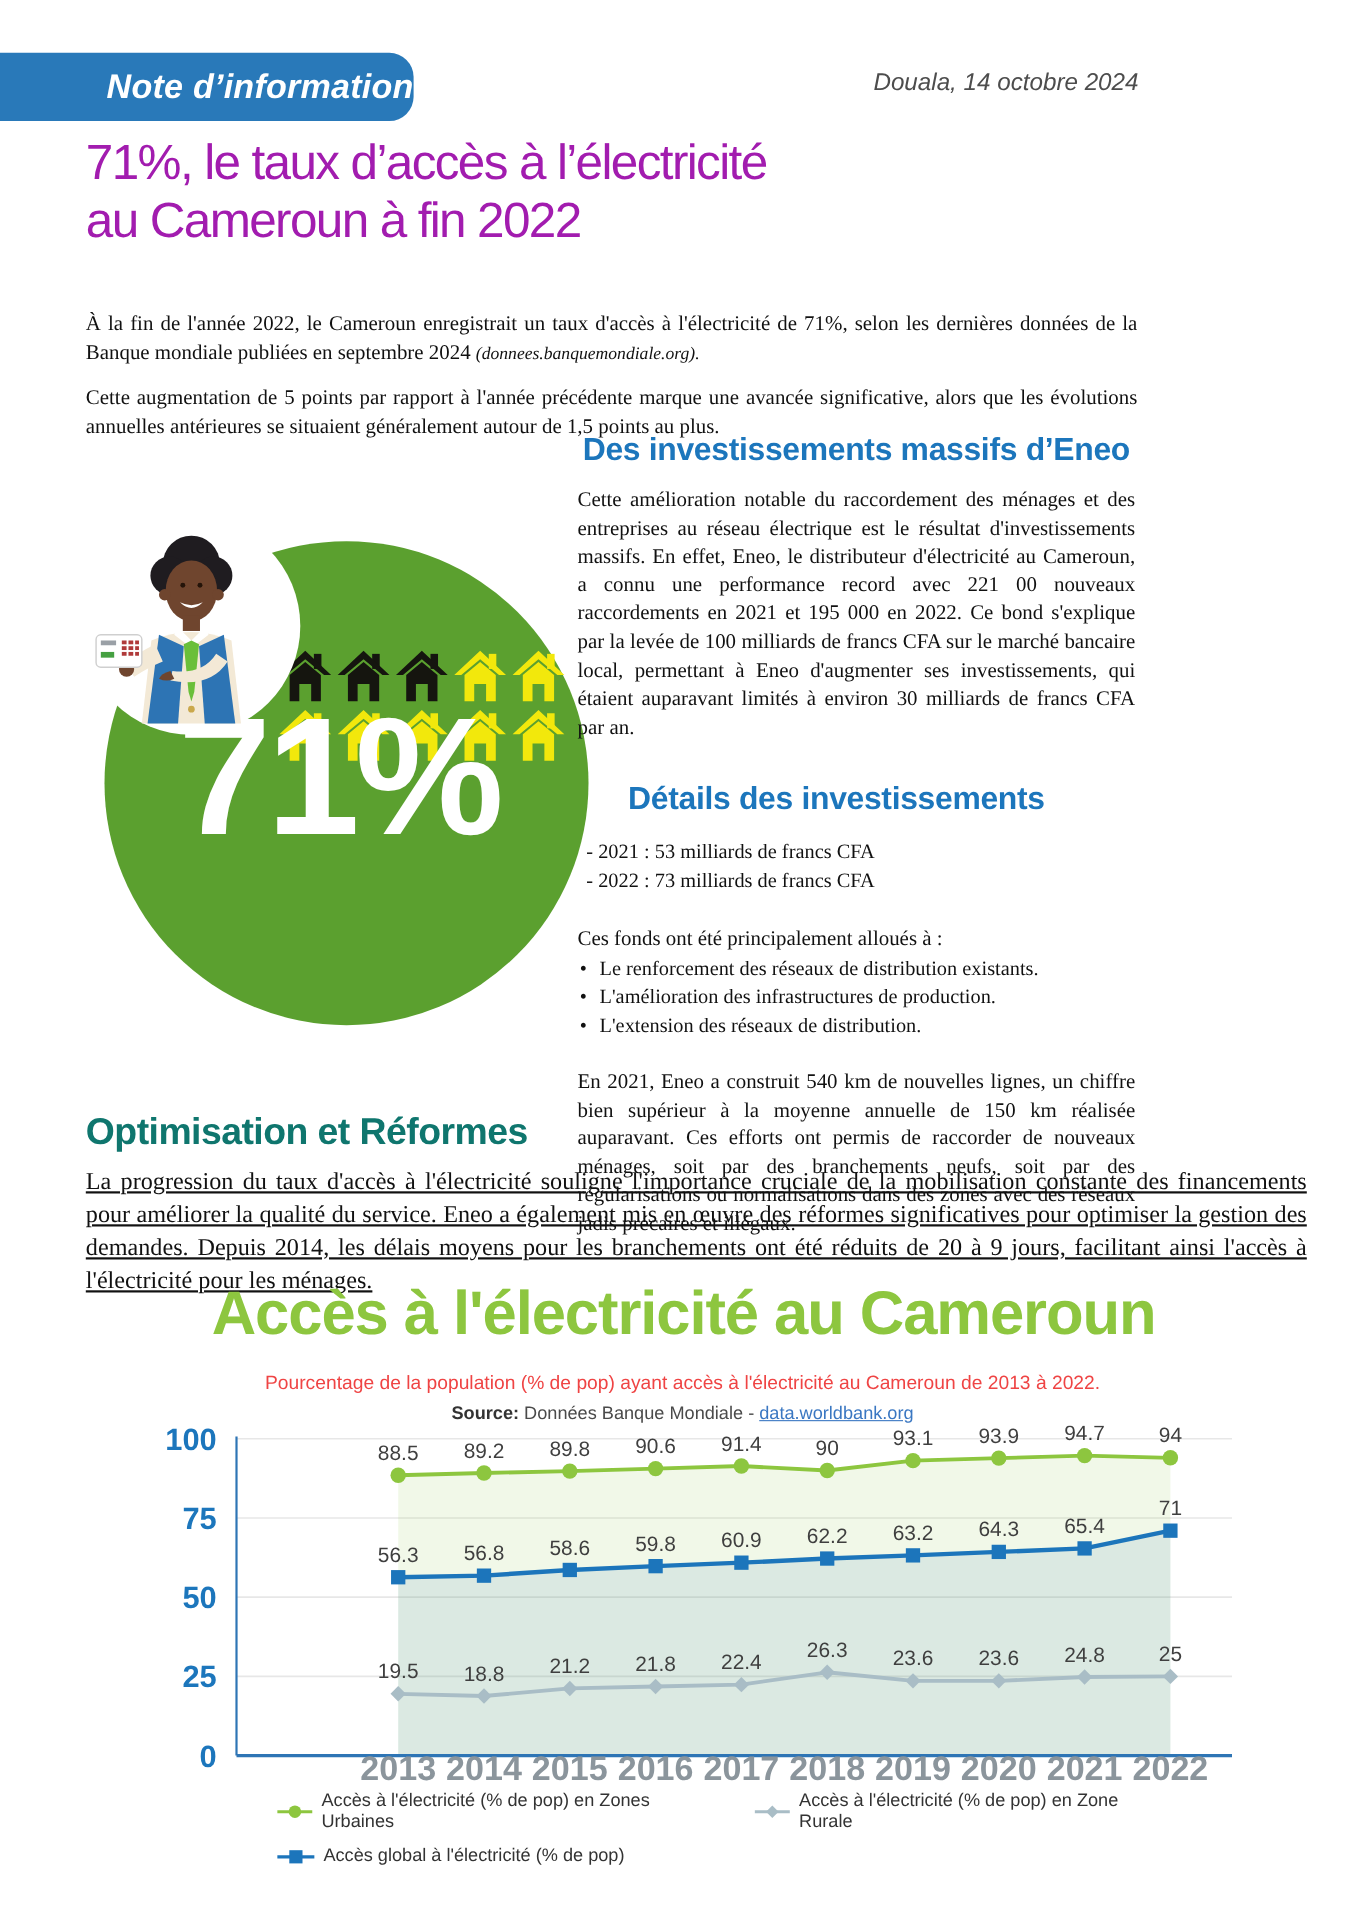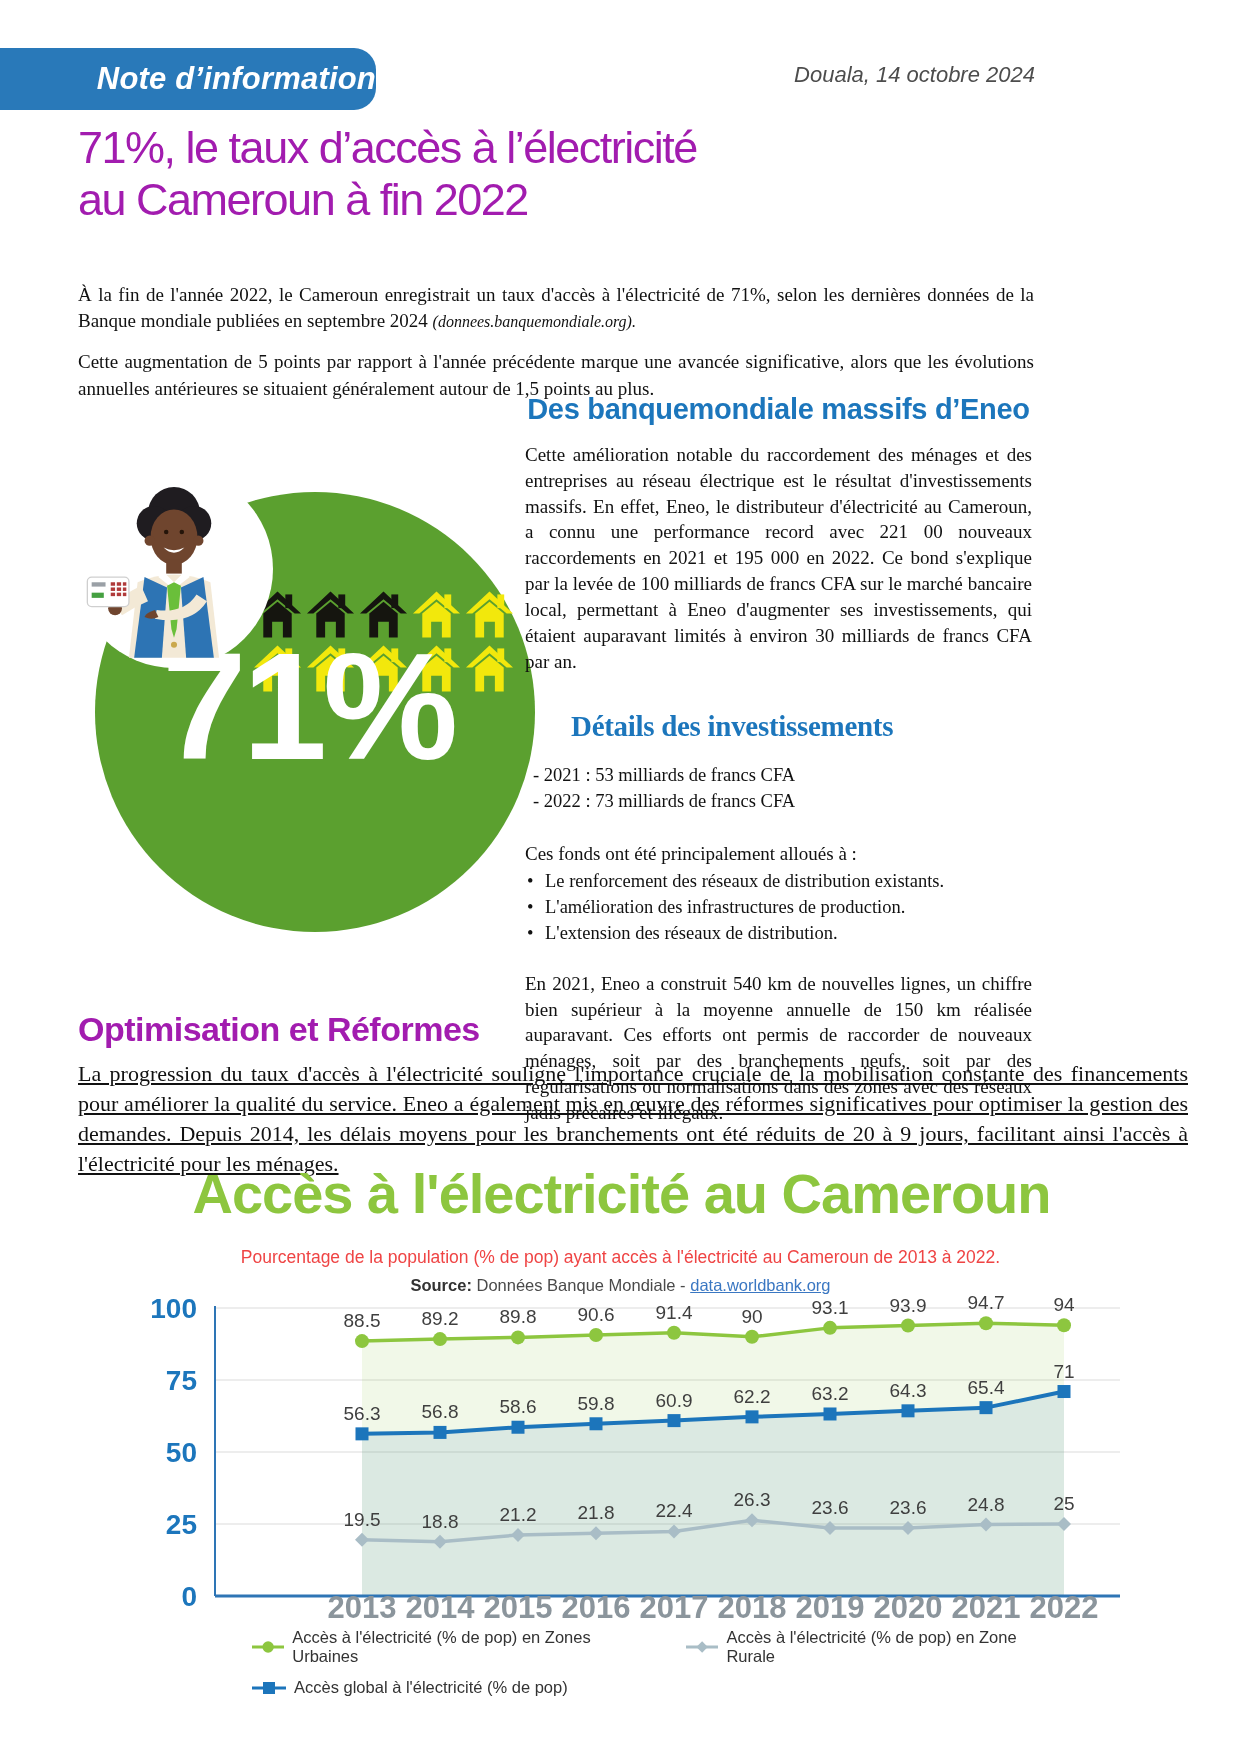--- a/index.html
+++ b/index.html
@@ -42,33 +42,33 @@
   .house-row{display:flex;gap:4px;margin-bottom:4px;}
   .house-row svg{display:block;}
   .percent{
     position:absolute;left:48px;top:188px;width:350px;text-align:center;
     color:#fff;font-weight:800;font-size:152px;letter-spacing:-4px;line-height:1;
   }
 
   
   .right-col{position:absolute;left:525px;top:393px;width:507px;}
   .right-col h2{color:#1c76bc;font-size:29px;font-weight:bold;margin:0 0 16px;text-align:center;letter-spacing:-.3px;}
-  .right-col h2.indent{text-align:left;padding-left:46px;margin-top:36px;margin-bottom:20px;font-family:Liberation Serif, serif;}
+  .right-col h2.indent{text-align:left;padding-left:46px;margin-top:36px;margin-bottom:20px;}
   .right-col p{margin:0;font-size:19px;line-height:1.36;text-align:justify;}
   ul.dash,ul.bullets{list-style:none;margin:0;padding:0;font-size:18.5px;line-height:1.4;}
   ul.dash li::before{content:"-  ";}
   ul.dash{padding-left:8px;margin-bottom:26px;}
   ul.bullets li{padding-left:20px;position:relative;}
   ul.bullets li::before{content:"\2022";position:absolute;left:2px;}
   .alloc-intro{margin-bottom:2px !important;}
   .body2{margin-top:24px !important;}
 
   
   .reformes{position:absolute;left:78px;top:1010px;width:1110px;}
-  .reformes h2{color:#a21caf;font-size:34px;font-weight:bold;margin:0 0 10px;letter-spacing:-.5px;}
+  .reformes h2{color:#0f766e;font-size:34px;font-weight:bold;margin:0 0 10px;letter-spacing:-.5px;}
   .reformes p{margin:0;font-size:22px;line-height:1.36;text-align:justify;text-decoration:underline;}
 
   
   .chart-title{position:absolute;left:0;top:1160px;width:100%;text-align:center;
     color:#8dc63f;font-weight:bold;font-size:56px;letter-spacing:-1px;margin:1px;}
   .chart-subtitle{position:absolute;left:0;top:1247px;width:100%;text-align:center;
     font-size:17.5px;color:#ef4444;}
   .chart-source{position:absolute;left:0;top:1276px;width:100%;text-align:center;
     font-size:16.5px;color:#4a4a4a;}
   .chart-source b{color:#333;}
@@ -221,21 +221,21 @@
         </g>
       </g>
 
       <path d="M138 140 Q120 168 78 160 L80 150 Q112 154 126 132 Z" fill="#f3e9d6"></path>
       <path d="M78 150 Q68 153 66 158 Q74 162 82 158 Z" fill="#6f452e"></path>
     </svg>
   </div>
 </div>
 
 <div class="right-col">
-  <h2>Des banquemondiale massifs d’Eneo</h2>
+  <h2>Des investissements massifs d’Eneo</h2>
   <p class="serif">Cette amélioration notable du raccordement des ménages et des entreprises au réseau électrique est le résultat d'investissements massifs. En effet, Eneo, le distributeur d'électricité au Cameroun, a connu une performance record avec 221 00 nouveaux raccordements en 2021 et 195 000 en 2022. Ce bond s'explique par la levée de 100 milliards de francs CFA sur le marché bancaire local, permettant à Eneo d'augmenter ses investissements, qui étaient auparavant limités à environ 30 milliards de francs CFA par an.</p>
 
   <h2 class="indent">Détails des investissements</h2>
   <ul class="dash serif">
     <li>2021 : 53 milliards de francs CFA</li>
     <li>2022 : 73 milliards de francs CFA</li>
   </ul>
   <p class="serif alloc-intro">Ces fonds ont été principalement alloués à :</p>
   <ul class="bullets serif">
     <li>Le renforcement des réseaux de distribution existants.</li>

